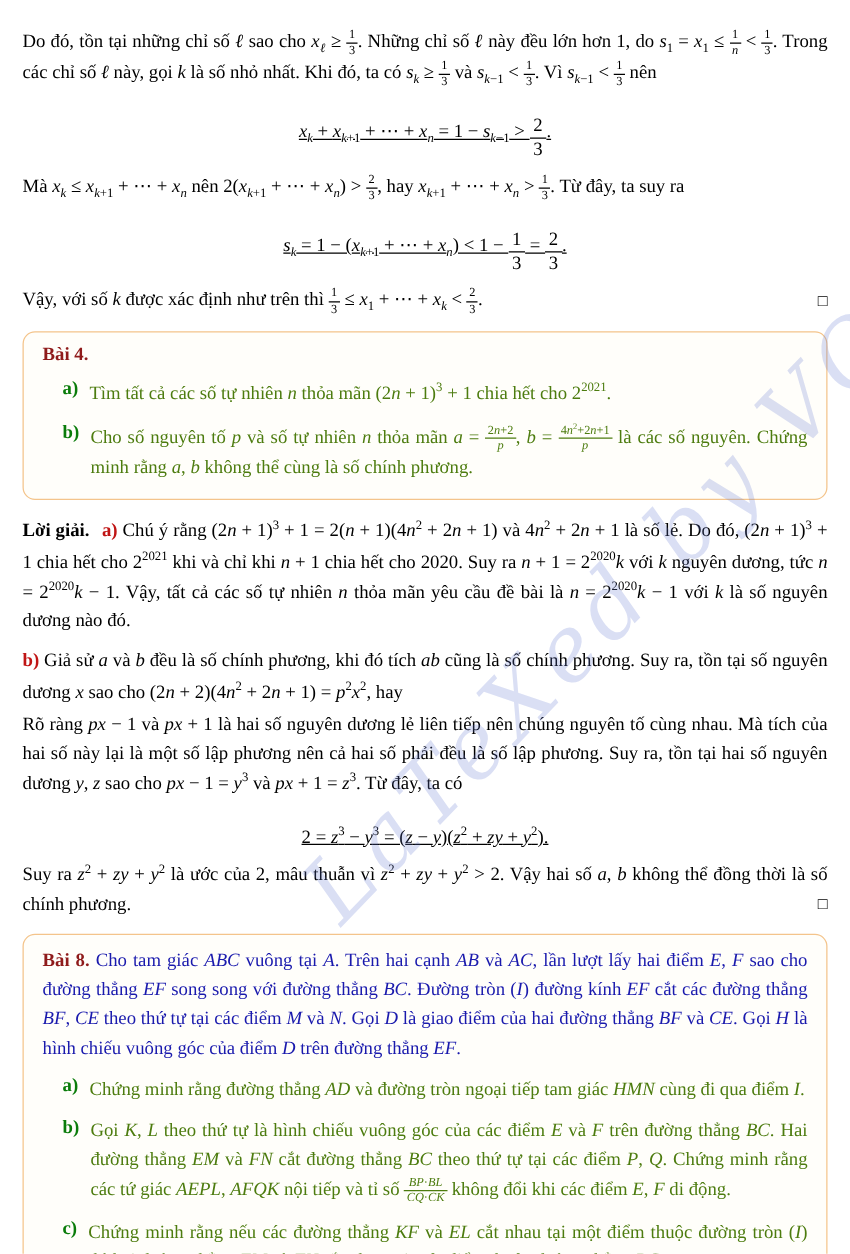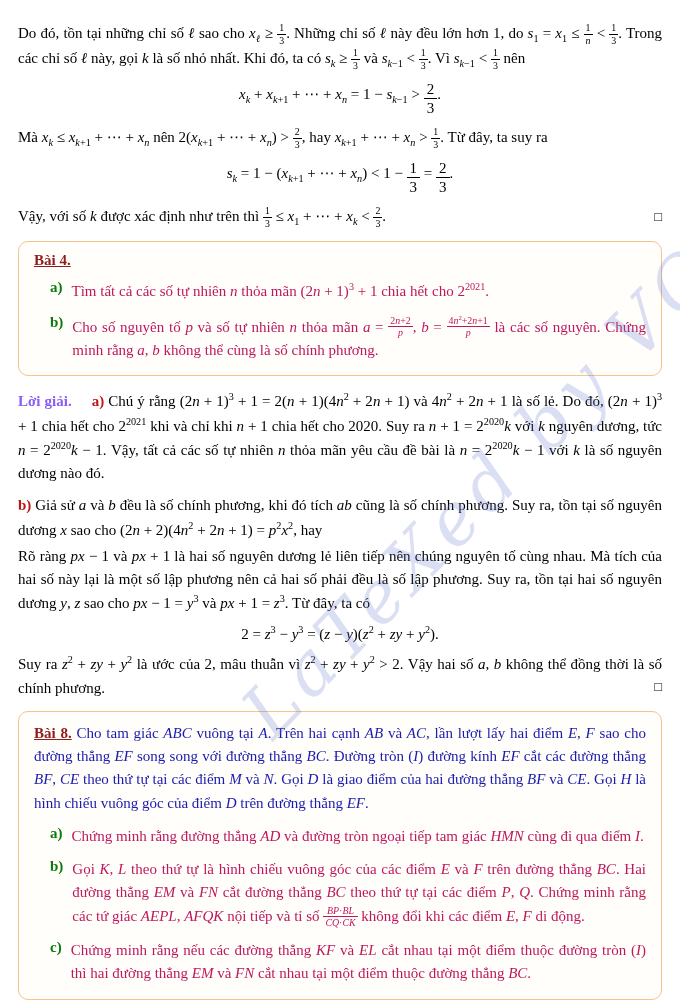--- a/index.html
+++ b/index.html
@@ -2,44 +2,44 @@
 <html><head>
 <meta charset="utf-8">
 <style>
   html,body{margin:0;padding:0;}
   body{
     width:680px;height:1003px;background:#ffffff;position:relative;overflow:hidden;
     font-family:"Liberation Serif","DejaVu Serif",serif;font-size:15px;color:#000;
   }
   .content{position:relative;z-index:1;padding:22px 18px 0 18px;}
   p.just{margin:0 0 3px 0;text-align:justify;line-height:1.55;}
-  .eq{text-align:center;margin:8px 0 9px 0;line-height:1.25;}
+  .eq{text-align:center;margin:20px 0 9px 0;line-height:1.25;text-decoration:underline;}
   i{font-style:italic;}
   sup{font-size:0.68em;}
   sub{font-size:0.68em;}
   
   .fr{display:inline-block;text-align:center;vertical-align:-0.55em;font-size:0.66em;line-height:1.18;}
   .fr .t{display:block;border-bottom:1px solid currentColor;padding:0 2px;}
   .fr .b{display:block;padding:0 2px;}
   
   .dfr{display:inline-block;text-align:center;vertical-align:-0.95em;font-size:1em;line-height:1.2;}
   .dfr .t{display:block;border-bottom:1px solid currentColor;padding:0 3px;}
   .dfr .b{display:block;padding:0 3px;}
   .qedp{position:relative;}
   .qed{position:absolute;right:0;bottom:3px;font-size:13px;color:#000;}
   
   .pbox{border:1.5px solid #f4c48b;border-radius:10px;background:#fffefa;
         padding:10px 15px 13px 15px;margin:11px 0 13px 0;}
-  .btitle{color:#8f1b1b;font-weight:bold;text-decoration:underline;}
+  .btitle{color:#8f1b1b;font-weight:bold;}
   .blue{color:#1a1aad;font-family:Liberation Serif, serif;}
   .item{display:flex;margin:10px 0 0 16px;}
   .item .lab{color:#0a7c0a;font-weight:bold;flex:0 0 auto;margin-right:9px;}
-  .item .txt{flex:1 1 auto;text-align:justify;line-height:1.55;color:#be185d;}
+  .item .txt{flex:1 1 auto;text-align:justify;line-height:1.55;color:#4d7c0f;}
   .redlab{color:#c01515;font-weight:bold;}
-  .lead{color:#8b5cf6;font-weight:bold;margin-right:16px;}
+  .lead{color:#000000;font-weight:bold;margin-right:6px;}
   .wm{position:absolute;left:225px;top:695px;z-index:2;pointer-events:none;
       transform:rotate(-46deg);transform-origin:left top;white-space:nowrap;
       font-style:italic;font-size:72px;letter-spacing:7px;color:rgba(100,122,210,0.24);
       font-family:"DejaVu Serif",serif;}
 </style>
 </head>
 <body>
 
 <div class="wm">LaTeXed by VQD</div>
 

